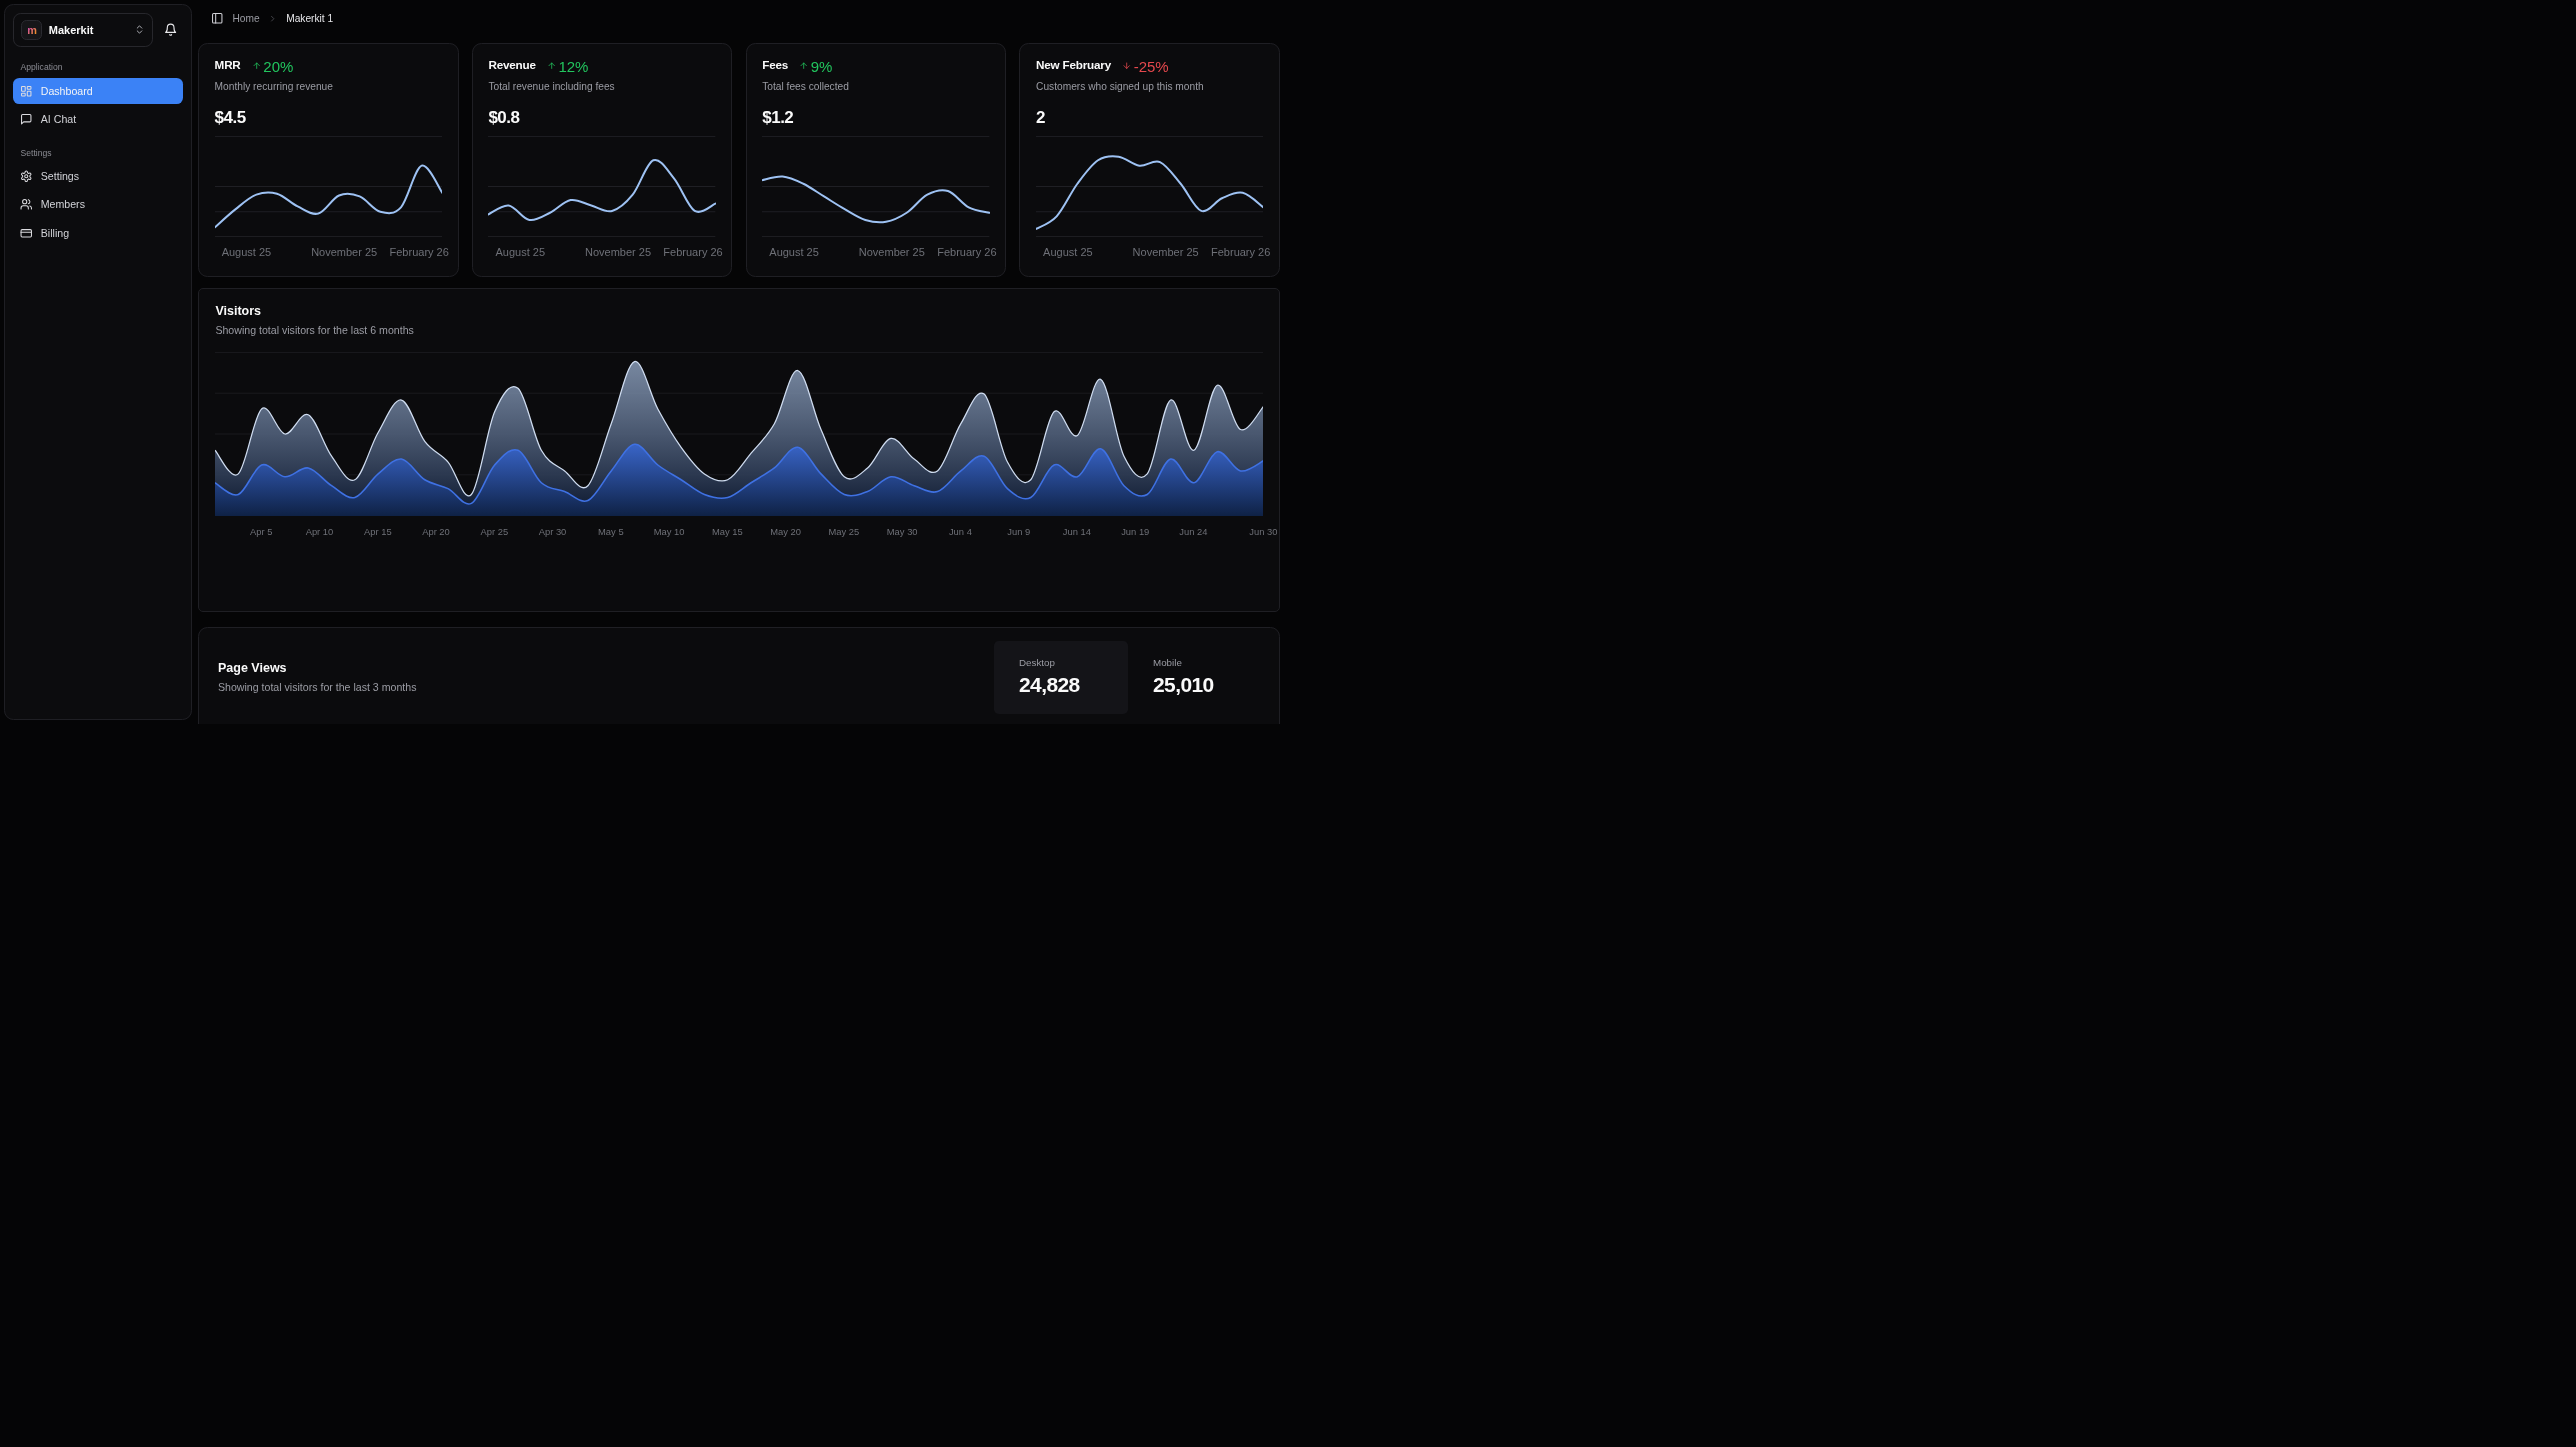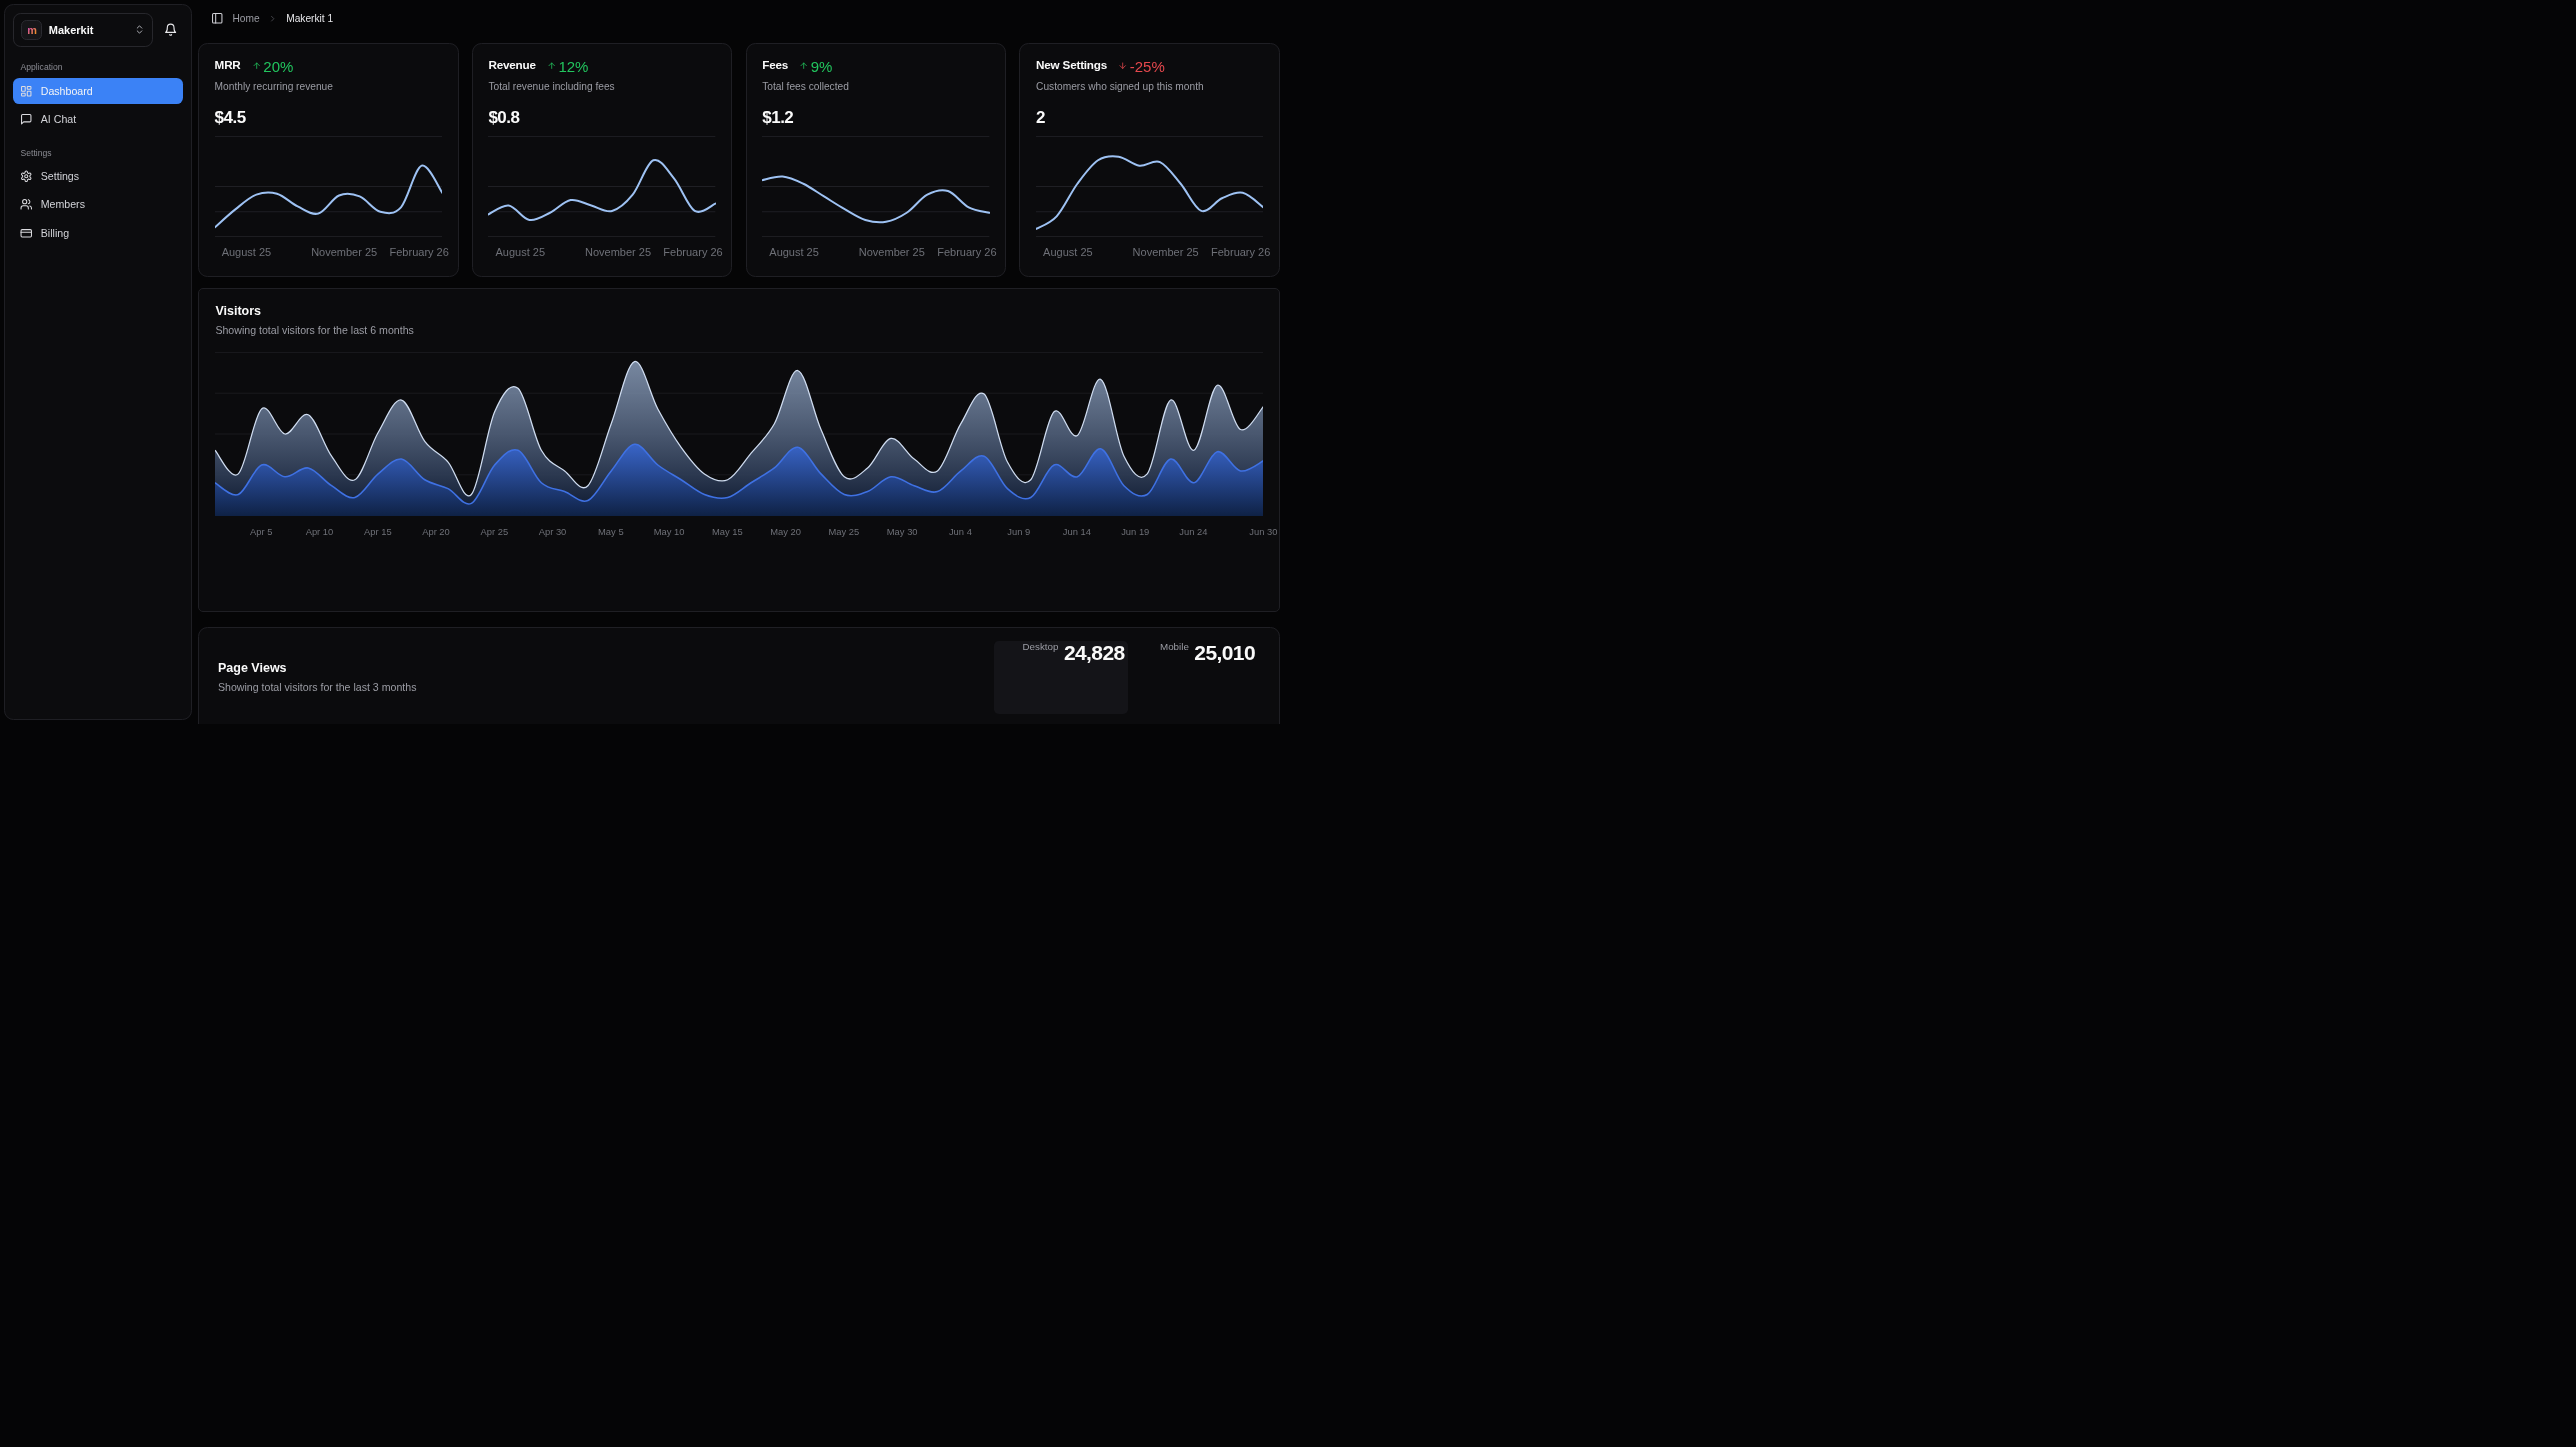--- a/index.html
+++ b/index.html
@@ -87,21 +87,21 @@
   .pv-card {
     margin-top:15px; height:281px; background:#0b0b0d; border:0.8px solid #1f1f24;
     border-radius:9.4px; position:relative;
   }
   .pv-head { padding:33px 19px 0; }
   .pv-title { font-size:12.5px; font-weight:700; }
   .pv-sub { font-size:10.6px; color:#9b9ca4; margin-top:6.3px; }
   .pv-boxes { position:absolute; top:12.5px; right:17px; display:flex; }
   .pv-box {
     width:134px; height:73px; background:transparent; border:none; border-radius:4.7px;
-    display:flex; flex-direction:row; justify-content:center; align-items:flex-start;
+    display:flex; flex-direction:column; justify-content:center; align-items:flex-start;
     padding-left:25px; gap:5.5px; cursor:pointer; color:#fafafa; font-family:inherit;
   }
   .pv-box.active { background:#141418; }
   .pv-box-label { font-size:9.8px; color:#9b9ca4; }
   .pv-box-value { font-size:21px; font-weight:700; letter-spacing:-0.6px; }
 </style>
 </head>
 <body>
 
 <aside class="sidebar">
@@ -289,21 +289,21 @@
           </svg>
         </div>
         <div class="spark-ticks">
           <span style="left:14%">August 25</span>
           <span style="left:57%">November 25</span>
           <span style="left:90%">February 26</span>
         </div>
       </article>
       <article class="stat-card">
         <div class="stat-head">
-          <span class="stat-title">New Settings</span>
+          <span class="stat-title">New February</span>
           <span class="stat-delta delta-down">
             <svg width="9.4" height="9.4" viewBox="0 0 24 24" fill="none" stroke="currentColor" stroke-width="2" stroke-linecap="round" stroke-linejoin="round">
               <path d="M12 5v14"></path>
               <path d="m19 12-7 7-7-7"></path>
             </svg>
             <span>-25%</span>
           </span>
         </div>
         <div class="stat-sub">Customers who signed up this month</div>
         <div class="stat-value">2</div>

